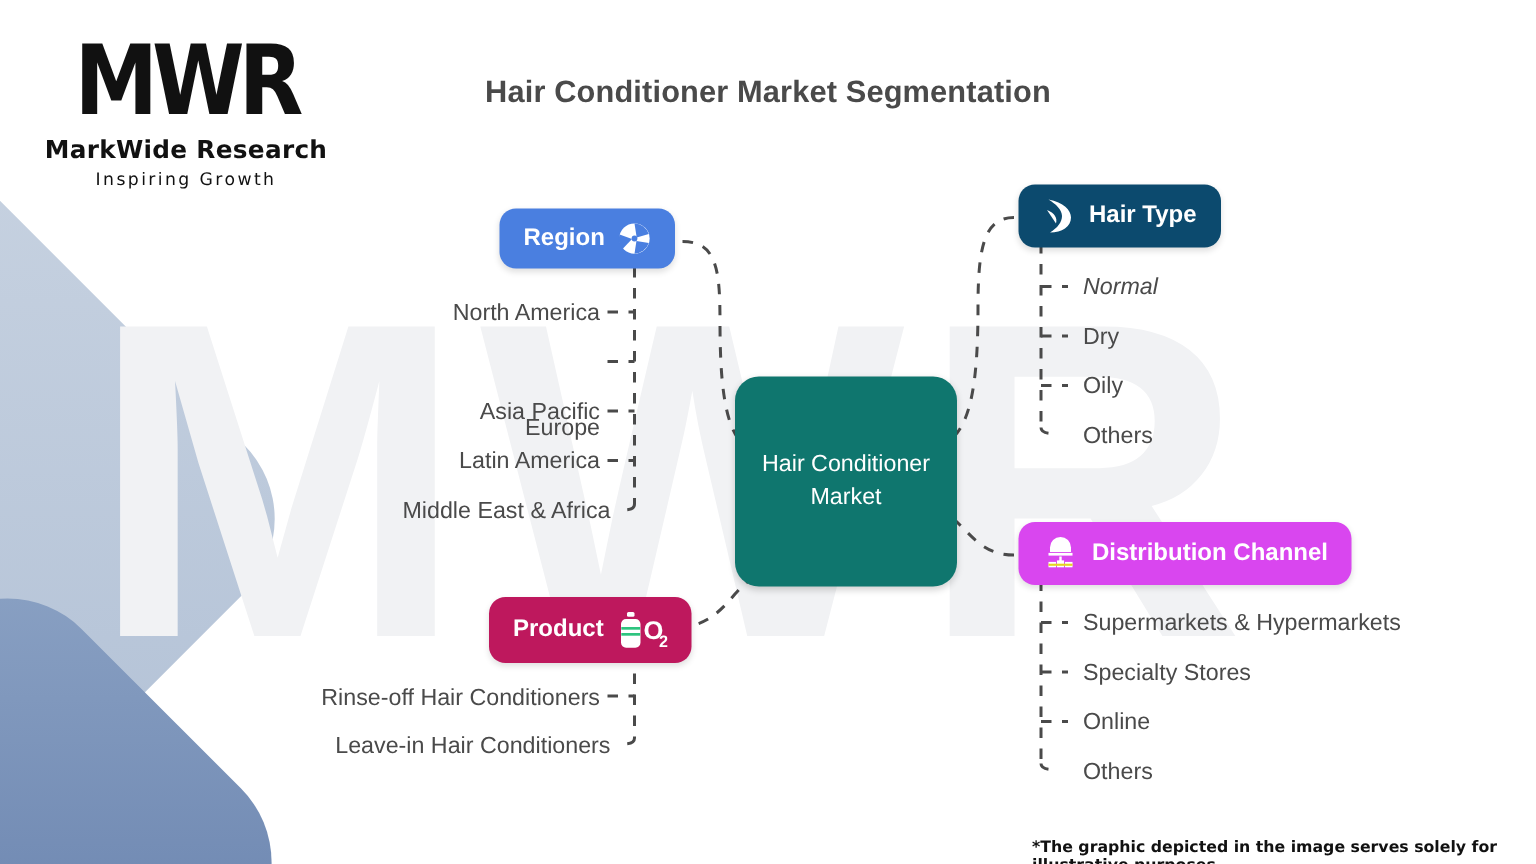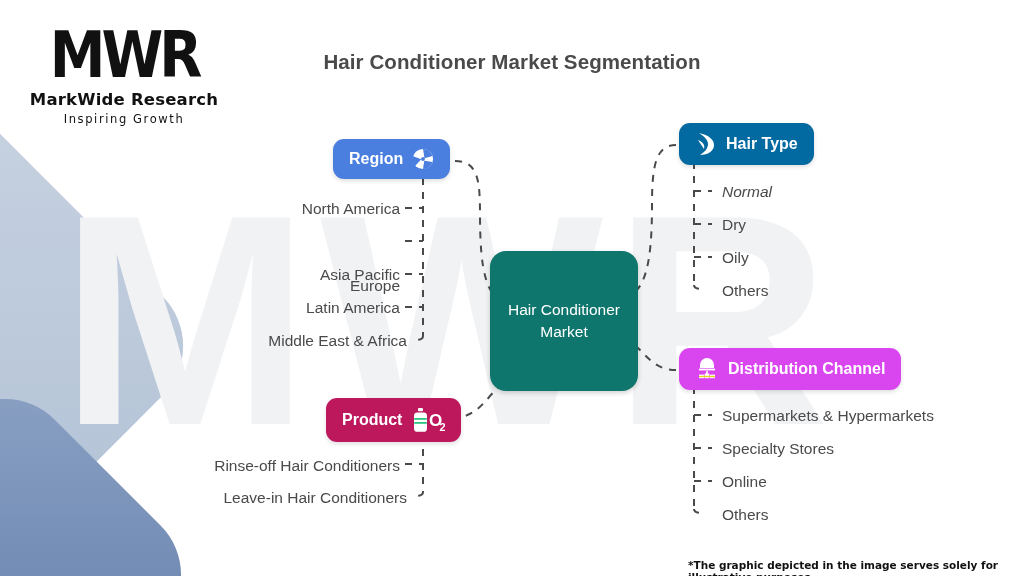--- a/index.html
+++ b/index.html
@@ -134,21 +134,21 @@
     border-radius: 11px;
     color: #ffffff;
     font-size: 16px;
     font-weight: 700;
     white-space: nowrap;
     box-shadow: 0 2px 4px rgba(0,0,0,.13);
   }
   .badge .bi { display: flex; align-items: center; }
 
   .badge-region  { left: 333px; top: 139px; background: #4a7fe0; }
-  .badge-hair    { left: 679px; top: 123px; background: #0369a1; }
+  .badge-hair    { left: 679px; top: 123px; background: #0c4a6e; }
   .badge-dist    { left: 679px; top: 348px; background: #d946ef; align-items: center; }
   .badge-product { left: 326px; top: 398px; background: #be185d; }
 
   
   .leaf {
     position: absolute;
     font-size: 15.5px;
     color: #4a4a4a;
     white-space: nowrap;
     line-height: 1;

